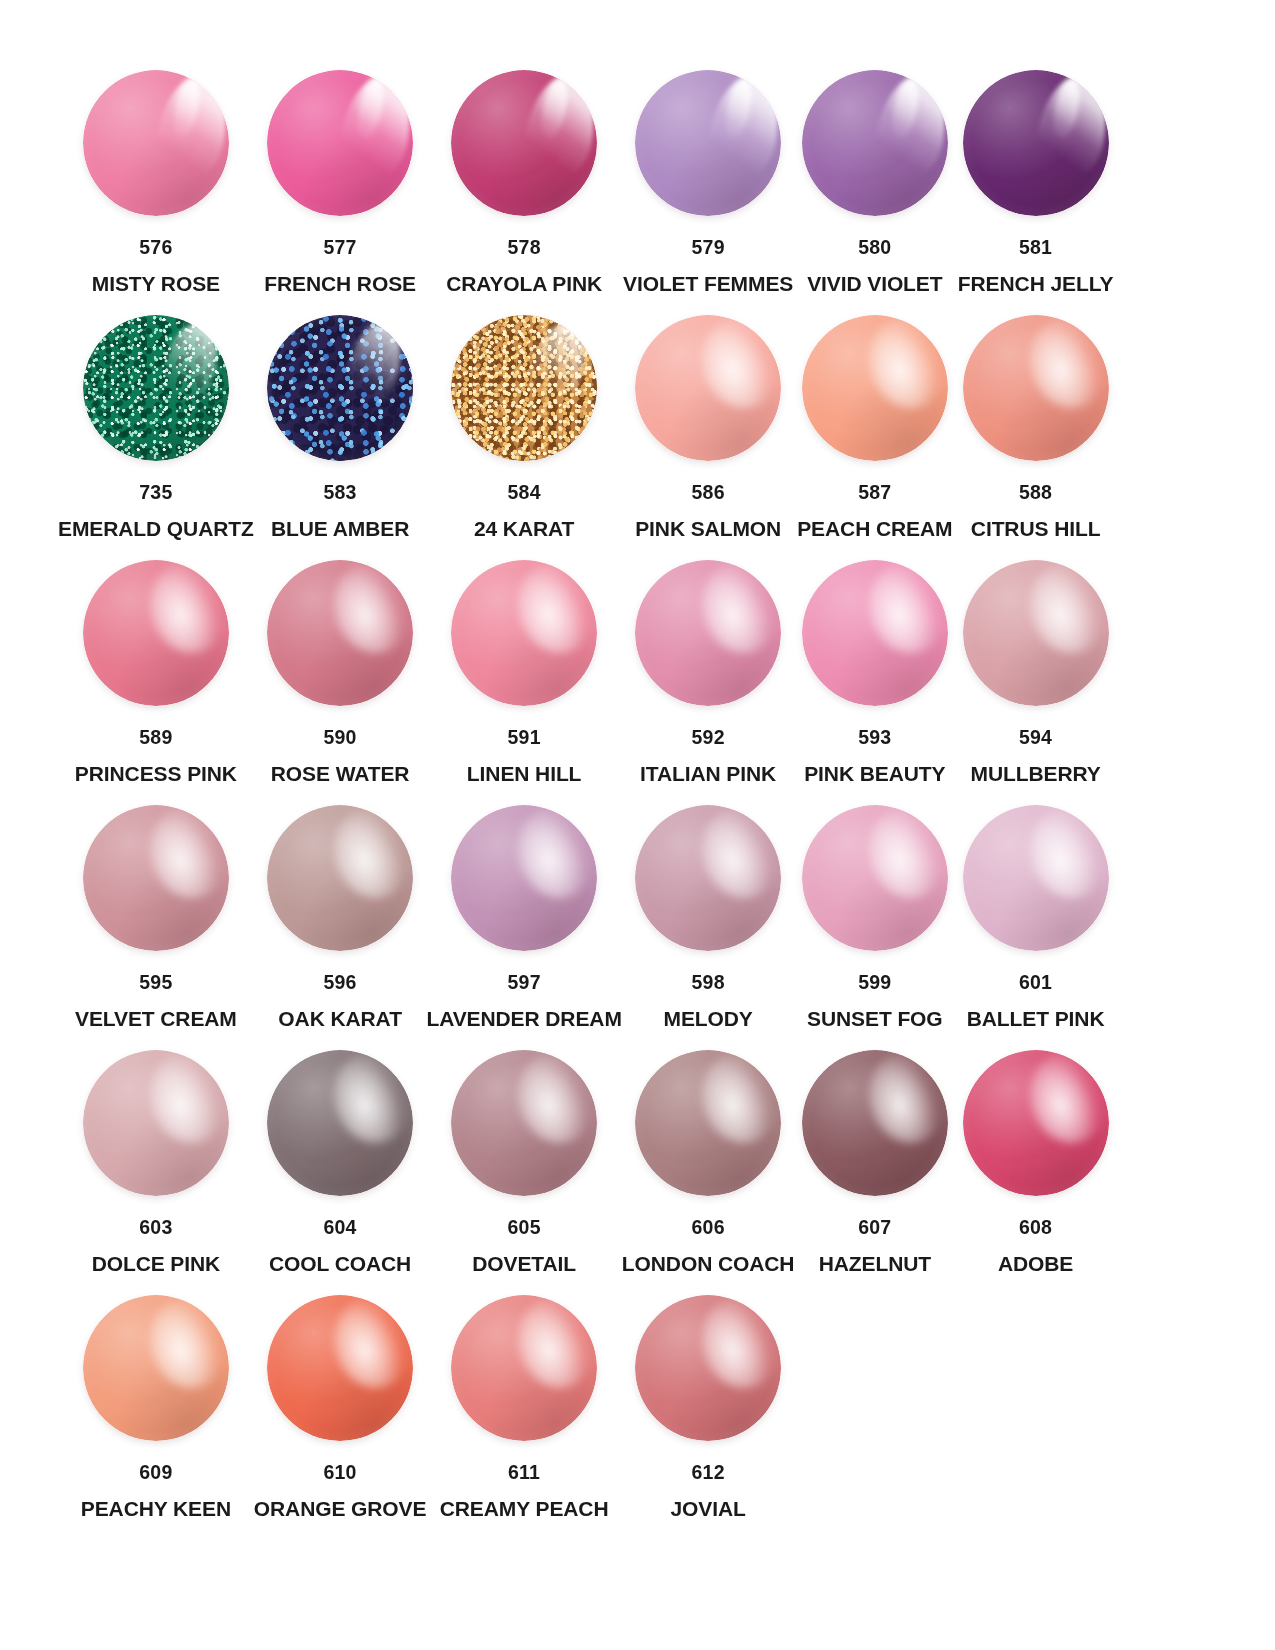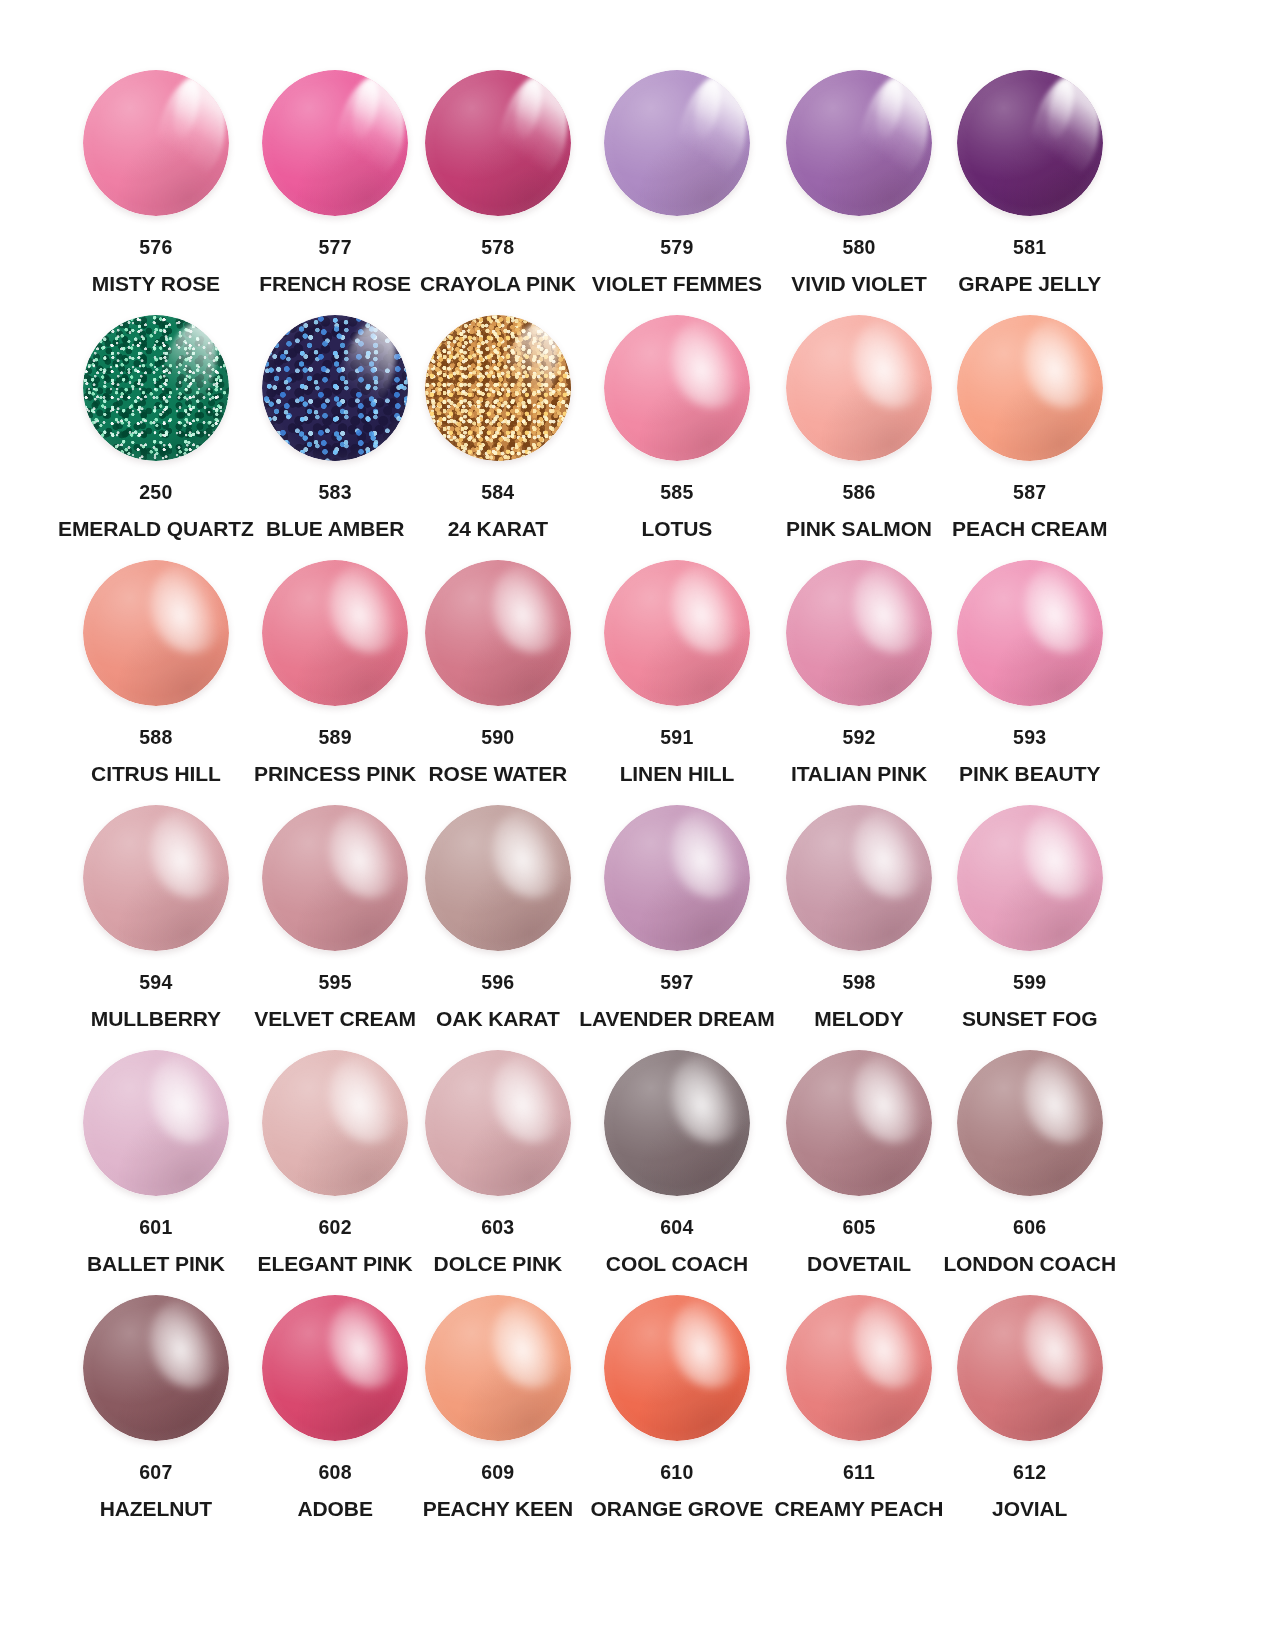--- a/index.html
+++ b/index.html
@@ -350,33 +350,33 @@
         <div class="swatch-wrap">
           <div class="swatch">
             <div class="base" style="background: radial-gradient(circle at 36% 30%, rgb(102, 39, 111) 0%, rgb(102, 39, 111) 52%, rgb(78, 26, 88) 100%);"></div>
             <div class="shade"></div>
             <div class="rim-dark"></div>
             <div class="gloss-a"></div>
             <div class="feather"></div>
           </div>
         </div>
         <div class="code">581</div>
-        <div class="name">GRAPE JELLY</div>
+        <div class="name">FRENCH JELLY</div>
       </div>
       <div class="cell">
         <div class="swatch-wrap">
           <div class="swatch">
             <div class="base" style="background: radial-gradient(circle at 36% 30%, rgb(13, 122, 87) 0%, rgb(13, 122, 87) 52%, rgb(6, 80, 56) 100%);"></div>
             <div class="glitter g-emerald"></div>
             <div class="rim-dark"></div>
             <div class="gloss-glitter"></div>
             <div class="feather"></div>
           </div>
         </div>
-        <div class="code">250</div>
+        <div class="code">735</div>
         <div class="name">EMERALD QUARTZ</div>
       </div>
       <div class="cell">
         <div class="swatch-wrap">
           <div class="swatch">
             <div class="base" style="background: radial-gradient(circle at 36% 30%, rgb(42, 35, 82) 0%, rgb(42, 35, 82) 52%, rgb(23, 19, 57) 100%);"></div>
             <div class="glitter g-blueamber"></div>
             <div class="rim-dark"></div>
             <div class="gloss-glitter"></div>
             <div class="feather"></div>
@@ -394,33 +394,20 @@
             <div class="gloss-glitter"></div>
             <div class="feather"></div>
           </div>
         </div>
         <div class="code">584</div>
         <div class="name">24 KARAT</div>
       </div>
       <div class="cell">
         <div class="swatch-wrap">
           <div class="swatch">
-            <div class="base" style="background: radial-gradient(circle at 36% 30%, rgb(242, 137, 164) 0%, rgb(242, 137, 164) 52%, rgb(224, 112, 141) 100%);"></div>
-            <div class="shade"></div>
-            <div class="rim-dark"></div>
-            <div class="gloss-b"></div>
-            <div class="feather"></div>
-          </div>
-        </div>
-        <div class="code">585</div>
-        <div class="name">LOTUS</div>
-      </div>
-      <div class="cell">
-        <div class="swatch-wrap">
-          <div class="swatch">
             <div class="base" style="background: radial-gradient(circle at 36% 30%, rgb(247, 169, 159) 0%, rgb(247, 169, 159) 52%, rgb(233, 146, 136) 100%);"></div>
             <div class="shade"></div>
             <div class="rim-dark"></div>
             <div class="gloss-b"></div>
             <div class="feather"></div>
           </div>
         </div>
         <div class="code">586</div>
         <div class="name">PINK SALMON</div>
       </div>
@@ -602,33 +589,20 @@
             <div class="gloss-b"></div>
             <div class="feather"></div>
           </div>
         </div>
         <div class="code">601</div>
         <div class="name">BALLET PINK</div>
       </div>
       <div class="cell">
         <div class="swatch-wrap">
           <div class="swatch">
-            <div class="base" style="background: radial-gradient(circle at 36% 30%, rgb(224, 179, 178) 0%, rgb(224, 179, 178) 52%, rgb(205, 156, 155) 100%);"></div>
-            <div class="shade"></div>
-            <div class="rim-dark"></div>
-            <div class="gloss-b"></div>
-            <div class="feather"></div>
-          </div>
-        </div>
-        <div class="code">602</div>
-        <div class="name">ELEGANT PINK</div>
-      </div>
-      <div class="cell">
-        <div class="swatch-wrap">
-          <div class="swatch">
             <div class="base" style="background: radial-gradient(circle at 36% 30%, rgb(215, 170, 174) 0%, rgb(215, 170, 174) 52%, rgb(194, 147, 154) 100%);"></div>
             <div class="shade"></div>
             <div class="rim-dark"></div>
             <div class="gloss-b"></div>
             <div class="feather"></div>
           </div>
         </div>
         <div class="code">603</div>
         <div class="name">DOLCE PINK</div>
       </div>

